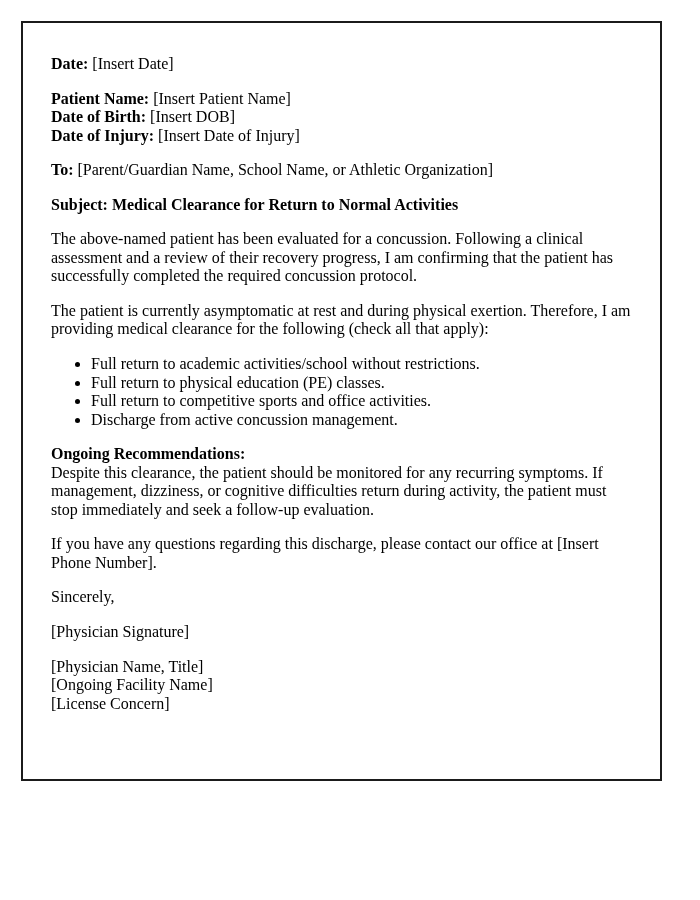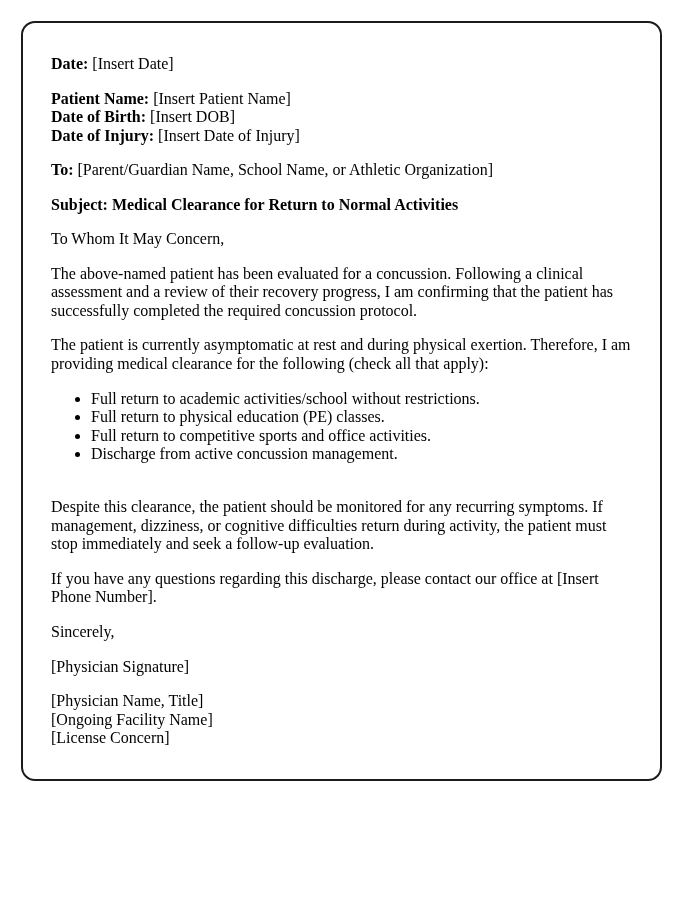--- a/index.html
+++ b/index.html
@@ -1,15 +1,15 @@
 <!DOCTYPE html>
 <html><head>
 <meta charset="utf-8">
 <style>
-  * { box-sizing: border-box; border-radius: 14px; }
+  * { box-sizing: border-box; }
   html, body {
     margin: 0;
     padding: 0;
     background: #ffffff;
   }
   body {
     width: 700px;
     height: 900px;
     position: relative;
     font-family: "Liberation Serif", "DejaVu Serif", serif;
@@ -67,35 +67,34 @@
 
   <p>
     <b>To:</b>
     <span>[Parent/Guardian Name, School Name, or Athletic Organization]</span>
   </p>
 
   <p>
     <b>Subject: Medical Clearance for Return to Normal Activities</b>
   </p>
 
-  <p>To Whom It May Concern,</p>
 
   <p>The above-named patient has been evaluated for a concussion. Following a clinical assessment and a review of their recovery progress, I am confirming that the patient has successfully completed the required concussion protocol.</p>
 
   <p>The patient is currently asymptomatic at rest and during physical exertion. Therefore, I am providing medical clearance for the following (check all that apply):</p>
 
   <ul class="clearance-list">
     <li>Full return to academic activities/school without restrictions.</li>
     <li>Full return to physical education (PE) classes.</li>
     <li>Full return to competitive sports and office activities.</li>
     <li>Discharge from active concussion management.</li>
   </ul>
 
   <p>
-    <br>
+    <b>Ongoing Recommendations:</b><br>
     <span>Despite this clearance, the patient should be monitored for any recurring symptoms. If management, dizziness, or cognitive difficulties return during activity, the patient must stop immediately and seek a follow-up evaluation.</span>
   </p>
 
   <p>If you have any questions regarding this discharge, please contact our office at [Insert Phone Number].</p>
 
   <p>Sincerely,</p>
 
   <p>[Physician Signature]</p>
 
   <p>

